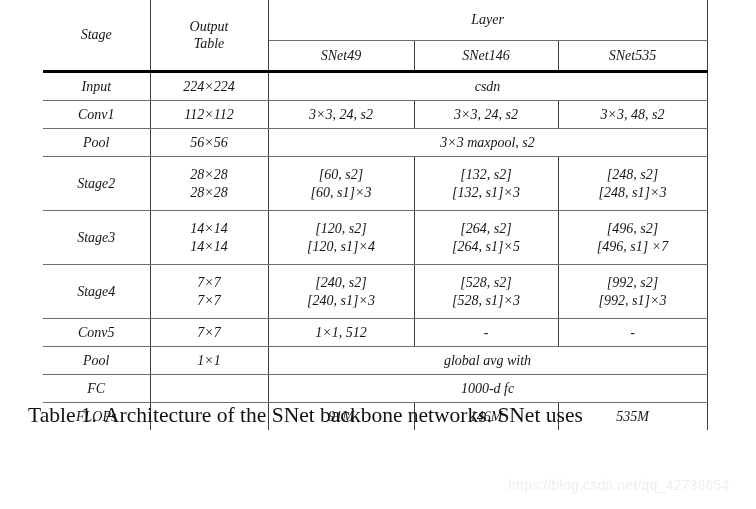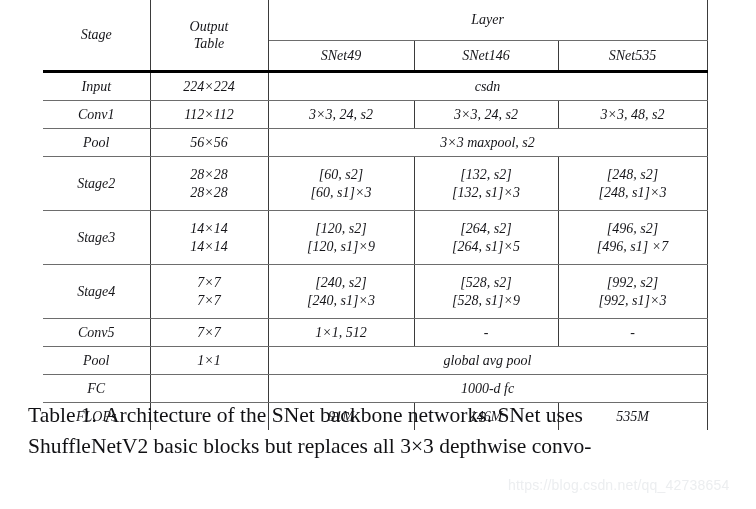--- a/index.html
+++ b/index.html
@@ -198,21 +198,21 @@
           <td class="vr-r hr-thin">Stage3</td>
           <td class="vr-r hr-thin">
             <span class="two-line">
               <span>14×14</span>
               <span>14×14</span>
             </span>
           </td>
           <td class="vr-r hr-thin">
             <span class="two-line">
               <span>[120, s2]</span>
-              <span>[120, s1]×9</span>
+              <span>[120, s1]×4</span>
             </span>
           </td>
           <td class="vr-r hr-thin">
             <span class="two-line">
               <span>[264, s2]</span>
               <span>[264, s1]×5</span>
             </span>
           </td>
           <td class="vr-r hr-thin">
             <span class="two-line">
@@ -232,21 +232,21 @@
           </td>
           <td class="vr-r hr-thin">
             <span class="two-line">
               <span>[240, s2]</span>
               <span>[240, s1]×3</span>
             </span>
           </td>
           <td class="vr-r hr-thin">
             <span class="two-line">
               <span>[528, s2]</span>
-              <span>[528, s1]×9</span>
+              <span>[528, s1]×3</span>
             </span>
           </td>
           <td class="vr-r hr-thin">
             <span class="two-line">
               <span>[992, s2]</span>
               <span>[992, s1]×3</span>
             </span>
           </td>
         </tr>
 
@@ -254,21 +254,21 @@
           <td class="vr-r hr-thin">Conv5</td>
           <td class="vr-r hr-thin">7×7</td>
           <td class="vr-r hr-thin nowrap">1×1, 512</td>
           <td class="vr-r hr-thin dash">-</td>
           <td class="vr-r hr-thin dash">-</td>
         </tr>
 
         <tr class="row-single">
           <td class="vr-r hr-thin">Pool</td>
           <td class="vr-r hr-thin">1×1</td>
-          <td class="vr-r hr-thin" colspan="3">global avg pool</td>
+          <td class="vr-r hr-thin" colspan="3">global avg with</td>
         </tr>
 
         <tr class="row-single">
           <td class="vr-r hr-thin">FC</td>
           <td class="vr-r hr-thin"></td>
           <td class="vr-r hr-thin" colspan="3">1000-d fc</td>
         </tr>
 
         <tr class="row-single">
           <td class="vr-r">FLOPs</td>
@@ -277,18 +277,17 @@
           <td class="vr-r">146M</td>
           <td class="vr-r">535M</td>
         </tr>
 
       </tbody>
     </table>
   </div>
 
   <div class="caption">
     <span class="lead">Table 1.</span><span>Architecture of the SNet backbone networks. SNet uses</span>
-    <div>ShuffleNetV2 basic blocks but replaces all 3×3 depthwise convo-</div>
   </div>
 
   <div class="watermark">https://blog.csdn.net/qq_42738654</div>
 
 </div>
 
 </body></html>

